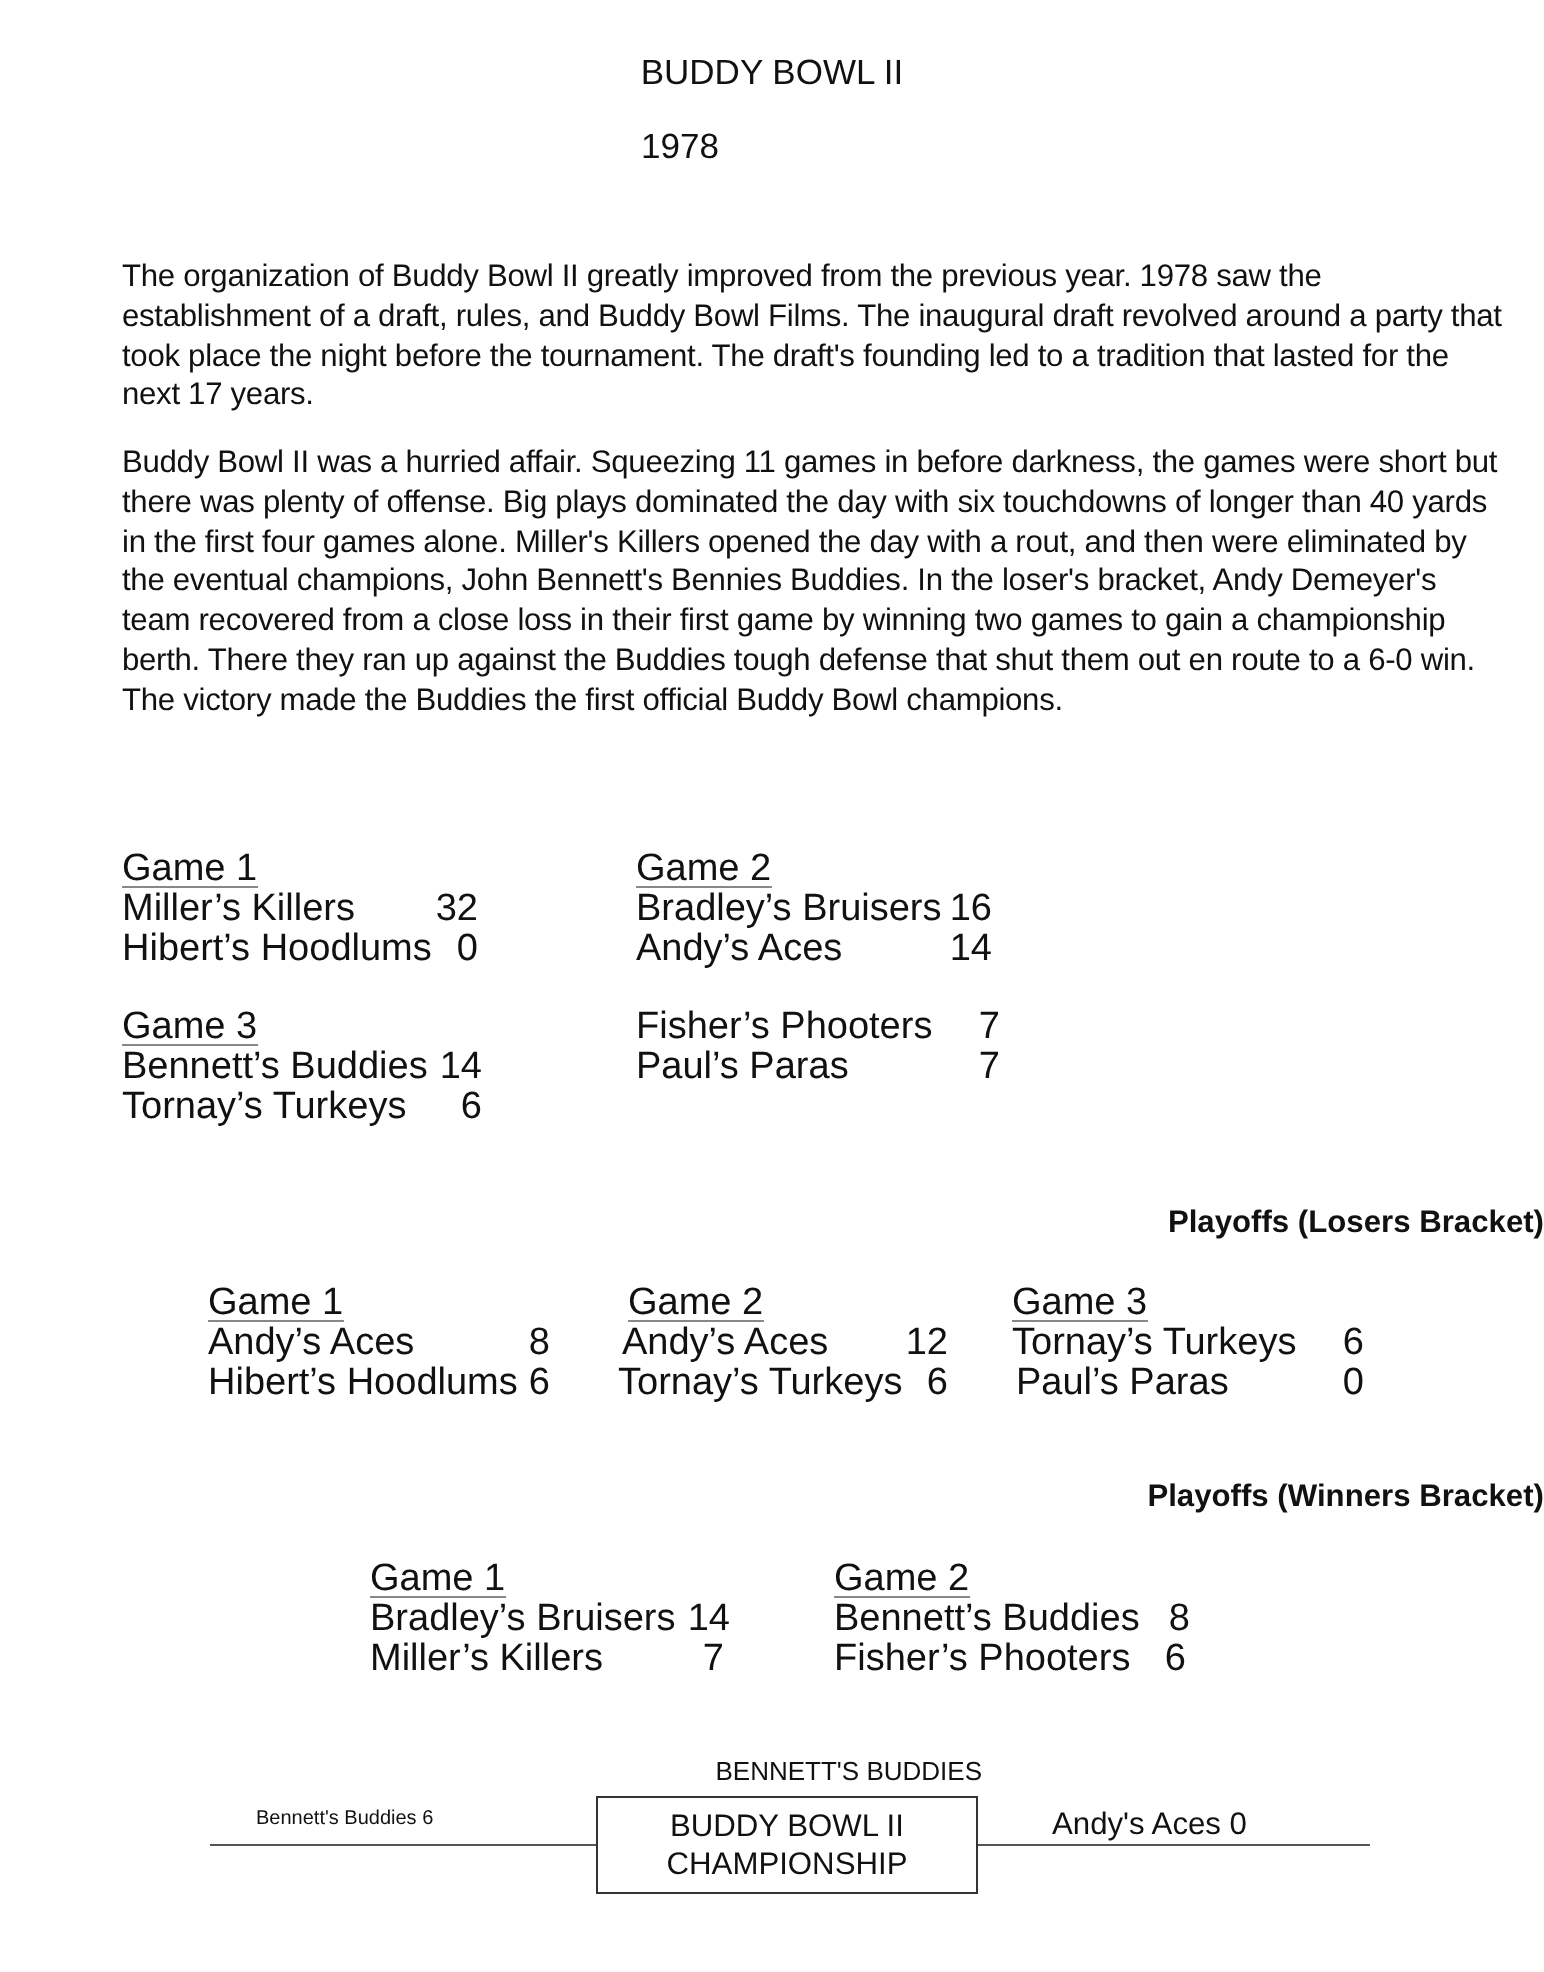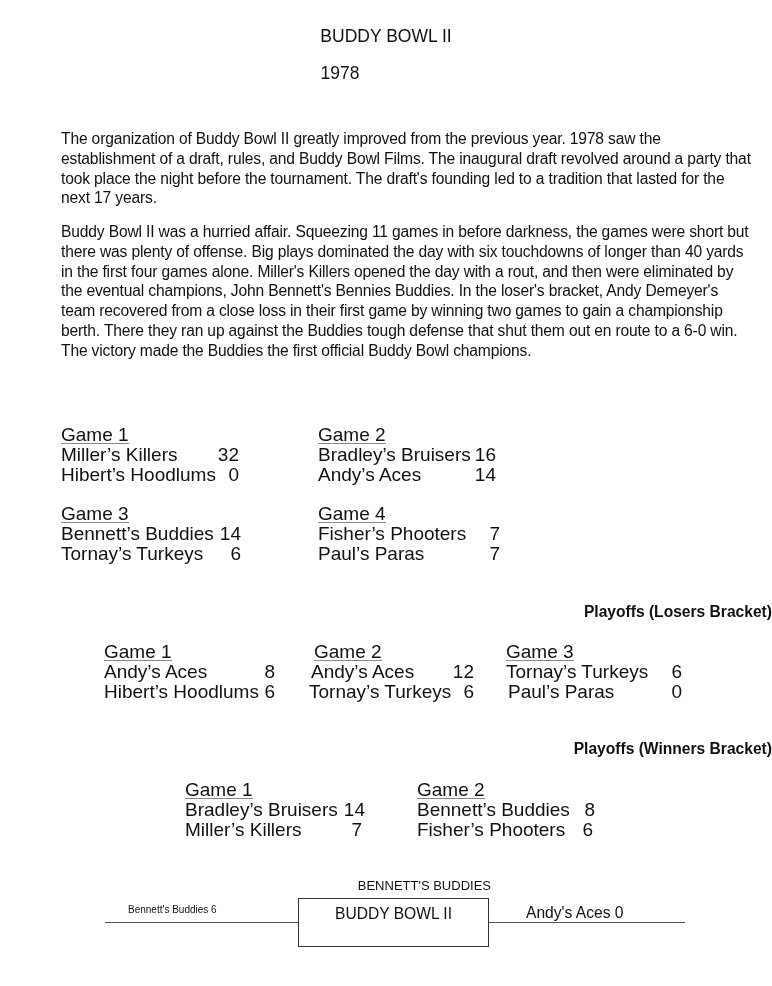--- a/index.html
+++ b/index.html
@@ -92,21 +92,20 @@
       <span>Bennett’s Buddies</span>
       <span class="score">14</span>
     </div>
   <div class="row">
       <span>Tornay’s Turkeys</span>
       <span class="score">6</span>
     </div>
 </div>
 
 <div class="abs game" style="left:318px; top:504px; width:182px;">
-  <div><span class="hdr">Game 4</span></div>
   <div class="row">
       <span>Fisher’s Phooters</span>
       <span class="score">7</span>
     </div>
   <div class="row">
       <span>Paul’s Paras</span>
       <span class="score">7</span>
     </div>
 </div>
 
@@ -173,13 +172,14 @@
       <span class="score" style="margin-right:2px;">6</span>
     </div>
 </div>
 
 <div class="abs champ-winner">BENNETT'S BUDDIES</div>
 <div class="abs champ-line"></div>
 <div class="abs champ-left">Bennett's Buddies 6</div>
 <div class="abs champ-right">Andy's Aces 0</div>
 <div class="abs champ-box">
   <div>BUDDY BOWL II</div>
+  <div>CHAMPIONSHIP</div>
 </div>
 
 </body></html>

